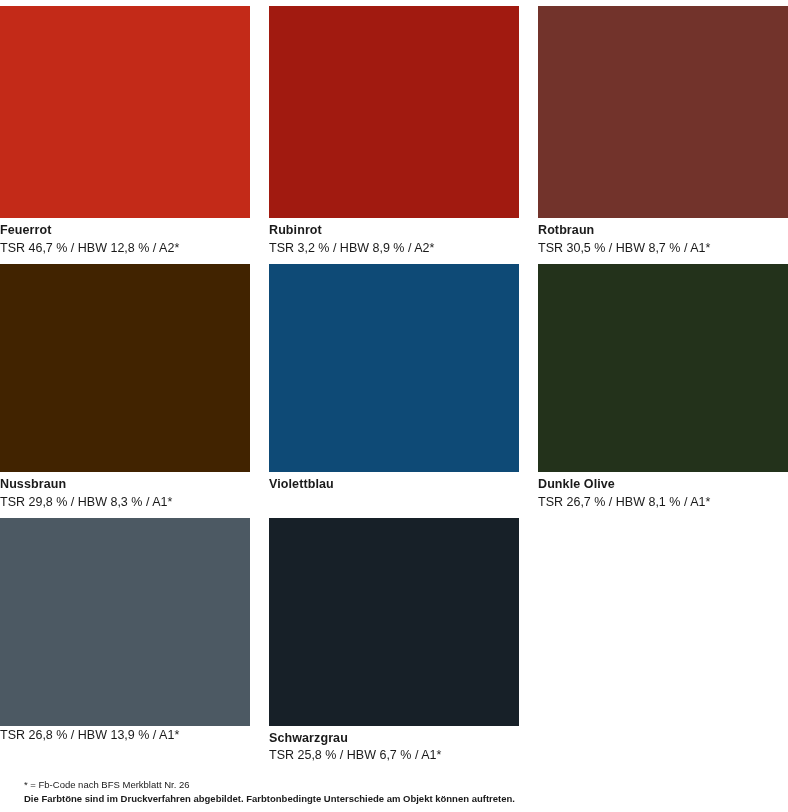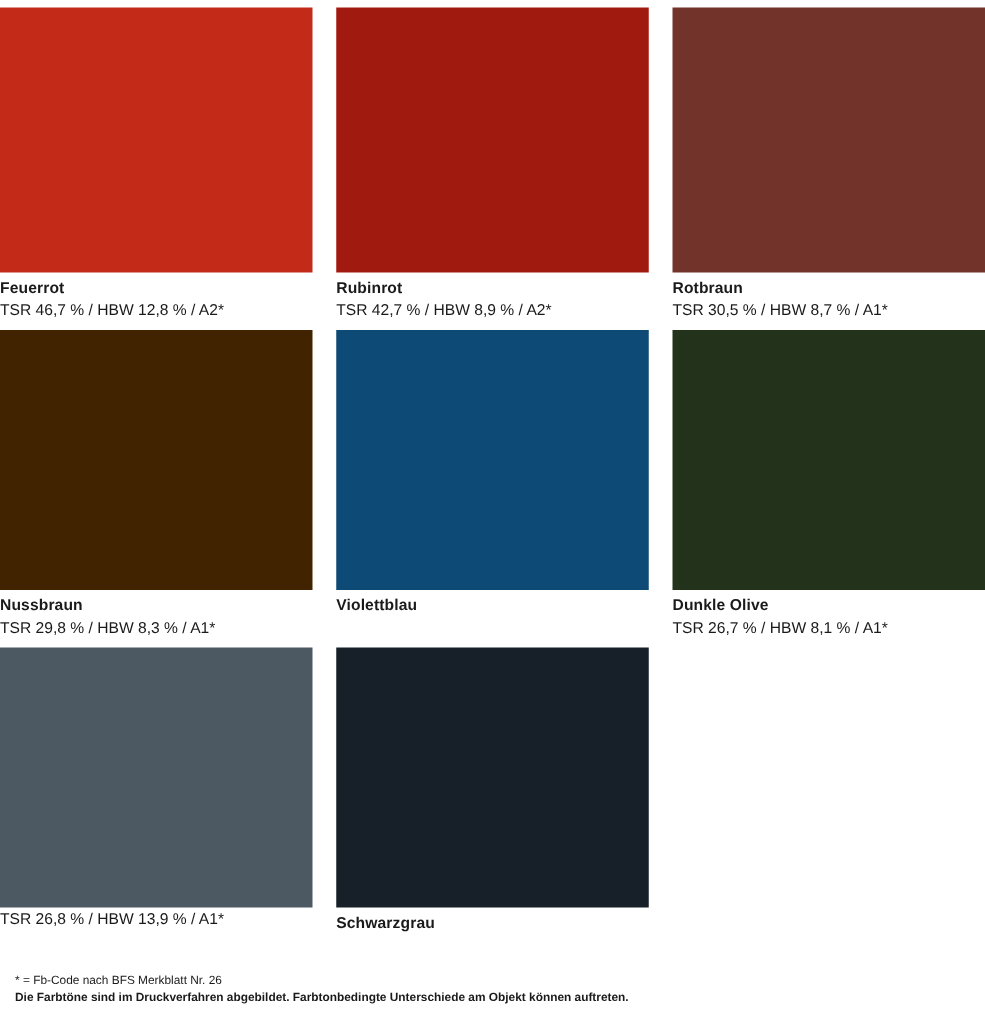--- a/index.html
+++ b/index.html
@@ -54,21 +54,21 @@
   }
   .swatch-specs {
     font-size: 12.5px;
     font-weight: normal;
     line-height: 1.3;
     margin-top: 1px;
     white-space: nowrap;
   }
   .footnotes {
     position: absolute;
-    left: 0;
+    left: 12px;
     bottom: 6px;
     width: 696px;
     padding-left: 12px;
   }
   .footnote-line {
     font-size: 9.5px;
     line-height: 1.45;
     color: #1a1a1a;
     white-space: nowrap;
   }
@@ -86,21 +86,21 @@
 
     <div class="swatch-cell row-1">
       <div class="swatch-chip" style="background-color: rgb(195, 42, 24);"></div>
       <div class="swatch-name">Feuerrot</div>
       <div class="swatch-specs">TSR 46,7 % / HBW 12,8 % / A2*</div>
     </div>
 
     <div class="swatch-cell row-1">
       <div class="swatch-chip" style="background-color: rgb(161, 26, 16);"></div>
       <div class="swatch-name">Rubinrot</div>
-      <div class="swatch-specs">TSR 42,7 % / HBW 8,9 % / A2*</div>
+      <div class="swatch-specs">TSR 3,2 % / HBW 8,9 % / A2*</div>
     </div>
 
     <div class="swatch-cell row-1">
       <div class="swatch-chip" style="background-color: rgb(114, 51, 43);"></div>
       <div class="swatch-name">Rotbraun</div>
       <div class="swatch-specs">TSR 30,5 % / HBW 8,7 % / A1*</div>
     </div>
 
     <div class="swatch-cell row-2">
       <div class="swatch-chip" style="background-color: rgb(65, 35, 0);"></div>
@@ -121,20 +121,21 @@
     </div>
 
     <div class="swatch-cell row-3">
       <div class="swatch-chip" style="background-color: rgb(76, 89, 99);"></div>
       <div class="swatch-specs">TSR 26,8 % / HBW 13,9 % / A1*</div>
     </div>
 
     <div class="swatch-cell row-3">
       <div class="swatch-chip" style="background-color: rgb(23, 32, 40);"></div>
       <div class="swatch-name">Schwarzgrau</div>
+      <div class="swatch-specs">TSR 25,8 % / HBW 6,7 % / A1*</div>
     </div>
 
   </div>
 
   <div class="footnotes">
     <div class="footnote-line">* = Fb-Code nach BFS Merkblatt Nr. 26</div>
     <div class="footnote-line bold">Die Farbtöne sind im Druckverfahren abgebildet. Farbtonbedingte Unterschiede am Objekt können auftreten.</div>
   </div>
 
 </div>

